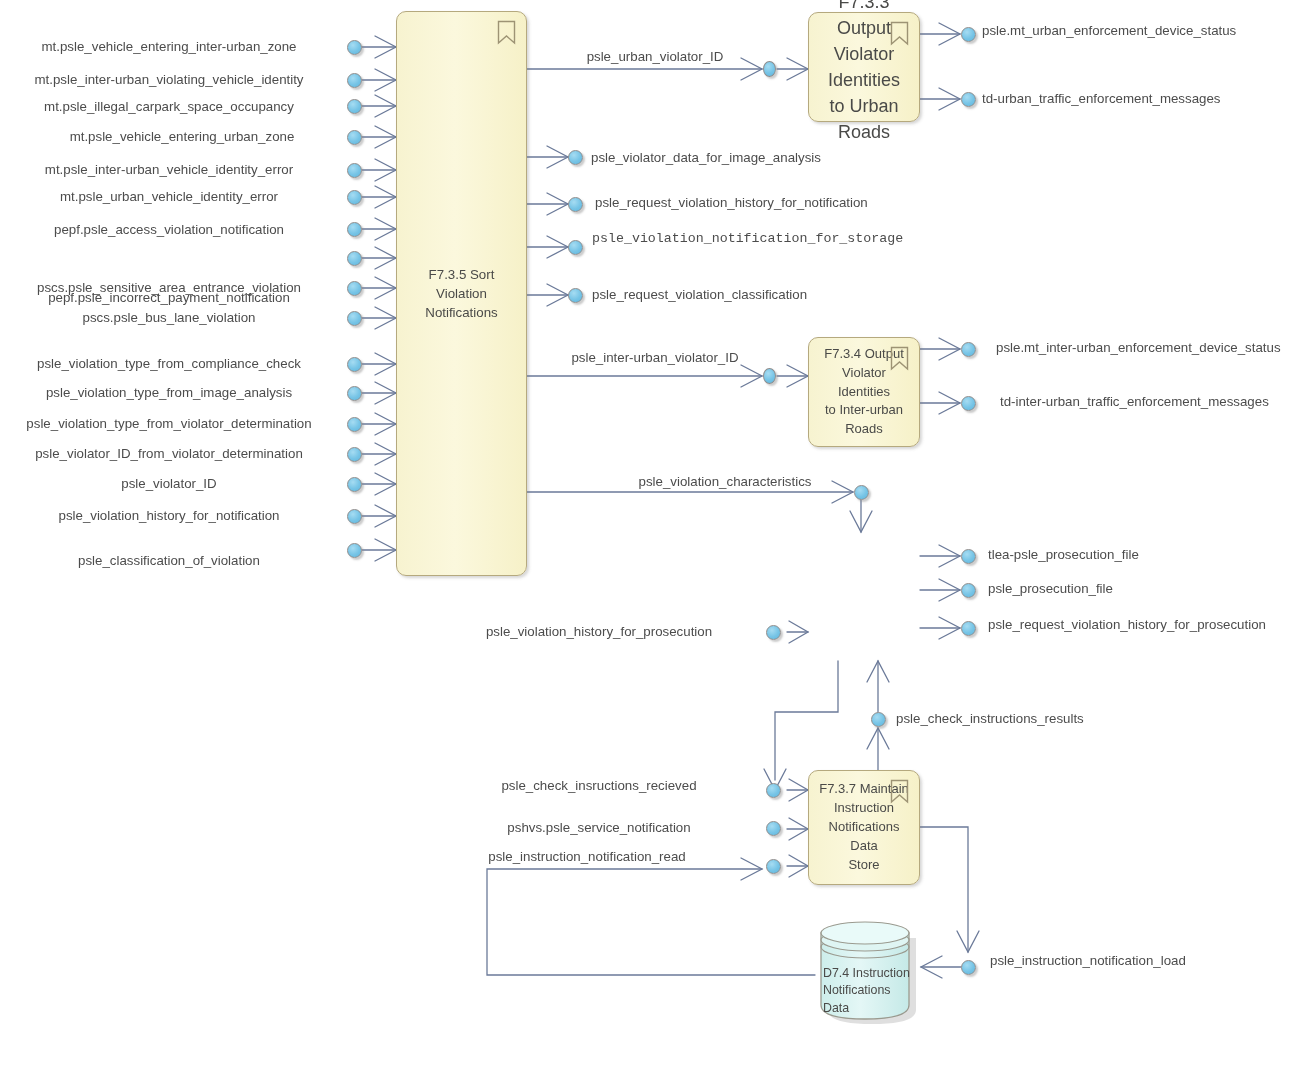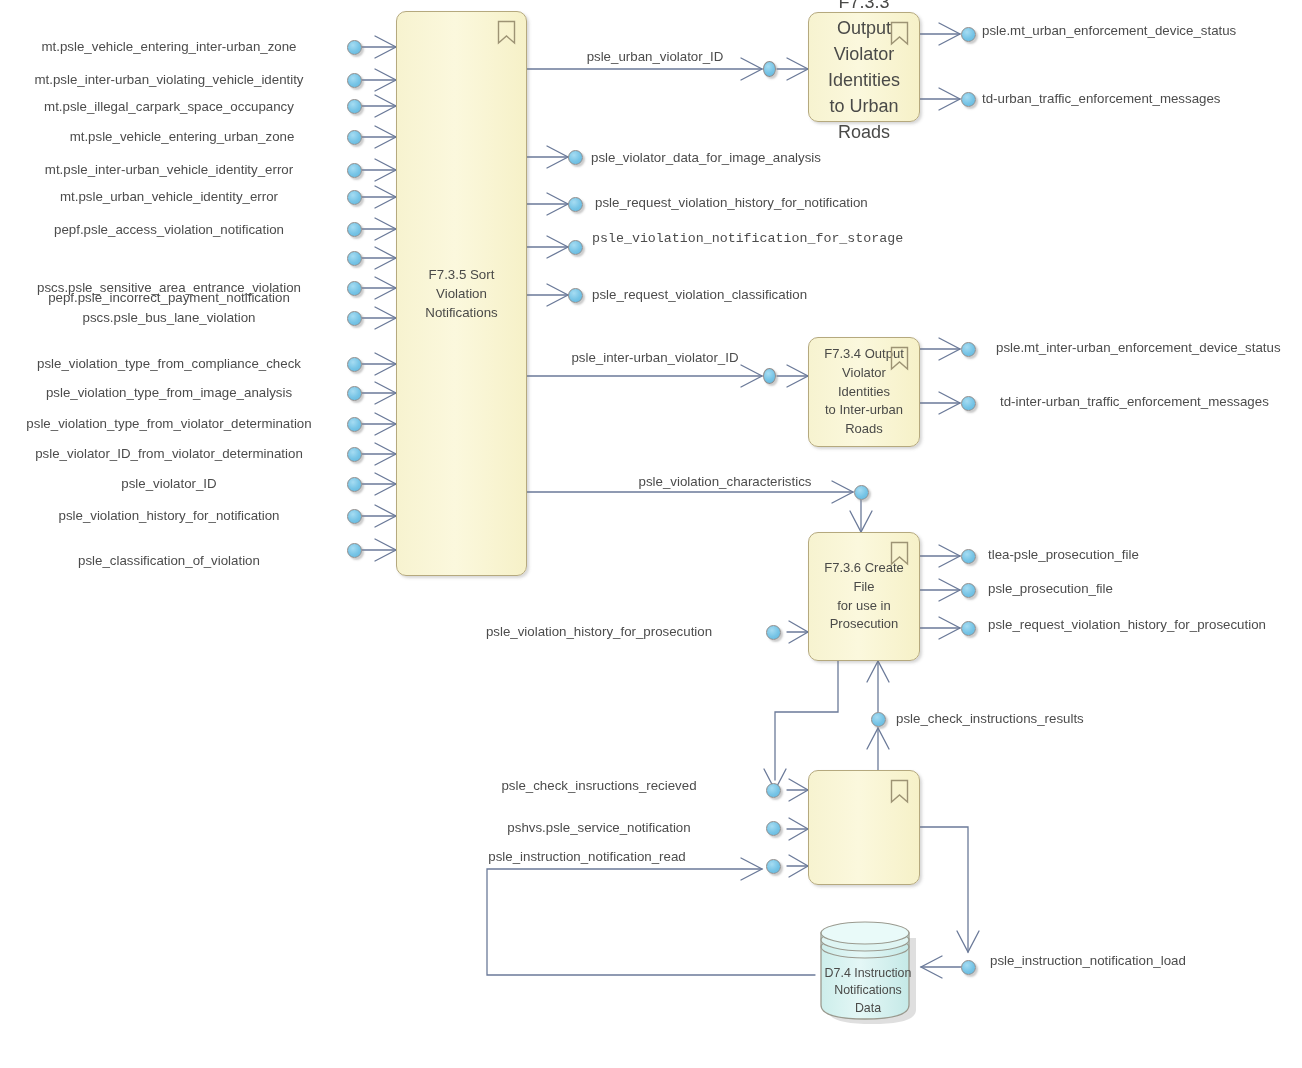--- a/index.html
+++ b/index.html
@@ -56,23 +56,23 @@
   .store {
     position: absolute;
     box-sizing: border-box;
   }
   .store .cyl {
     position: absolute;
     left: 0; top: 0;
   }
   .store .stext {
     position: absolute;
-    left: 0;
+    left: 8px;
     width: 100%;
-    text-align: center;
+    text-align: left;
     color: #4a4a48;
     line-height: 1.4;
     white-space: pre-line;
   }
   
   .pin {
     position: absolute;
     width: 15px;
     height: 15px;
     border-radius: 50%;
@@ -244,37 +244,31 @@
       <svg width="19" height="25" viewBox="0 0 19 25">
         <path d="M1.5 1.5 L17.5 1.5 L17.5 23 L9.5 16 L1.5 23 Z" fill="none" stroke="#9d9374" stroke-width="1.4"></path>
       </svg>
     </span>
     <span class="ptext">F7.3.4 Output
 Violator Identities
 to Inter-urban
 Roads</span>
   </div>
 
-  <div class="proc" style="left:808px; top:532px; width:112px; height:129px; font-size:13px;">
-    <span class="ribbon">
-      <svg width="19" height="25" viewBox="0 0 19 25">
-        <path d="M1.5 1.5 L17.5 1.5 L17.5 23 L9.5 16 L1.5 23 Z" fill="none" stroke="#9d9374" stroke-width="1.4"></path>
-      </svg>
-    </span>
-    <span class="ptext">F7.3.6 Create File
-for use in
-Prosecution</span>
-  </div>
 
   <div class="proc" style="left:808px; top:770px; width:112px; height:115px; font-size:13px;">
     <span class="ribbon">
       <svg width="19" height="25" viewBox="0 0 19 25">
         <path d="M1.5 1.5 L17.5 1.5 L17.5 23 L9.5 16 L1.5 23 Z" fill="none" stroke="#9d9374" stroke-width="1.4"></path>
       </svg>
     </span>
+    <span class="ptext">F7.3.7 Maintain
+Instruction
+Notifications Data
+Store</span>
   </div>
 
   <div class="store" style="left:815px; top:917px; width:106px; height:105px;">
     <svg class="cyl" width="112" height="112" viewBox="0 0 112 112">
       <defs>
         <linearGradient id="cylg" x1="0" y1="0" x2="1" y2="0">
           <stop offset="0%" stop-color="#cdeeeb"></stop>
           <stop offset="45%" stop-color="#e4f7f6"></stop>
           <stop offset="100%" stop-color="#c5e9e7"></stop>
         </linearGradient>

